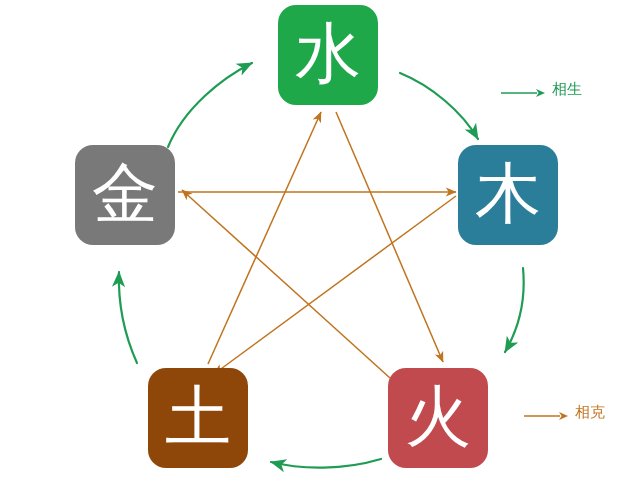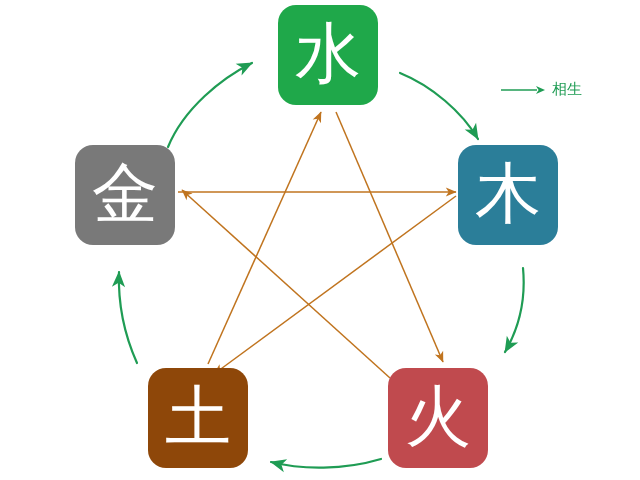--- a/index.html
+++ b/index.html
@@ -29,21 +29,21 @@
     transform:translateY(-1px);
   }
   #box-water{left:278px;top:5px;background:#1fa84a;}
   #box-wood {left:458px;top:145px;background:#2b7e99;}
   #box-fire {left:388px;top:368px;background:#c04a4e;}
   #box-earth{left:148px;top:368px;background:#8e4709;}
   #box-metal{left:75px; top:145px;background:#797979;}
 
   .legend{
     position:absolute;
-    display:flex;align-items:center;gap:6px;
+    display:flex;align-items:flex-end;gap:6px;
     font-size:15px;
     white-space:nowrap;
   }
   #legend-sheng{left:500px;top:80px;color:#1f9c54;}
   #legend-ke{left:523px;top:403px;color:#c0741f;}
   .legend svg{display:block;}
   .legend-label{font-family:"DejaVu Sans","Liberation Sans",sans-serif;}
 </style>
 </head>
 <body style="background: rgb(255, 255, 255);">
@@ -108,14 +108,21 @@
   </div>
 
   <div class="legend" id="legend-sheng">
     <svg width="46" height="12" viewBox="0 0 46 12">
       <line x1="1" y1="6" x2="37" y2="6" stroke="#1f9c54" stroke-width="1.6"></line>
       <path d="M36,2 L45,6 L36,10 L38.6,6 Z" fill="#1f9c54"></path>
     </svg>
     <span class="legend-label">相生</span>
   </div>
 
+  <div class="legend" id="legend-ke">
+    <svg width="46" height="12" viewBox="0 0 46 12">
+      <line x1="1" y1="6" x2="37" y2="6" stroke="#c0741f" stroke-width="1.6"></line>
+      <path d="M36,2 L45,6 L36,10 L38.6,6 Z" fill="#c0741f"></path>
+    </svg>
+    <span class="legend-label">相克</span>
+  </div>
 
 </div>
 
 </body></html>

